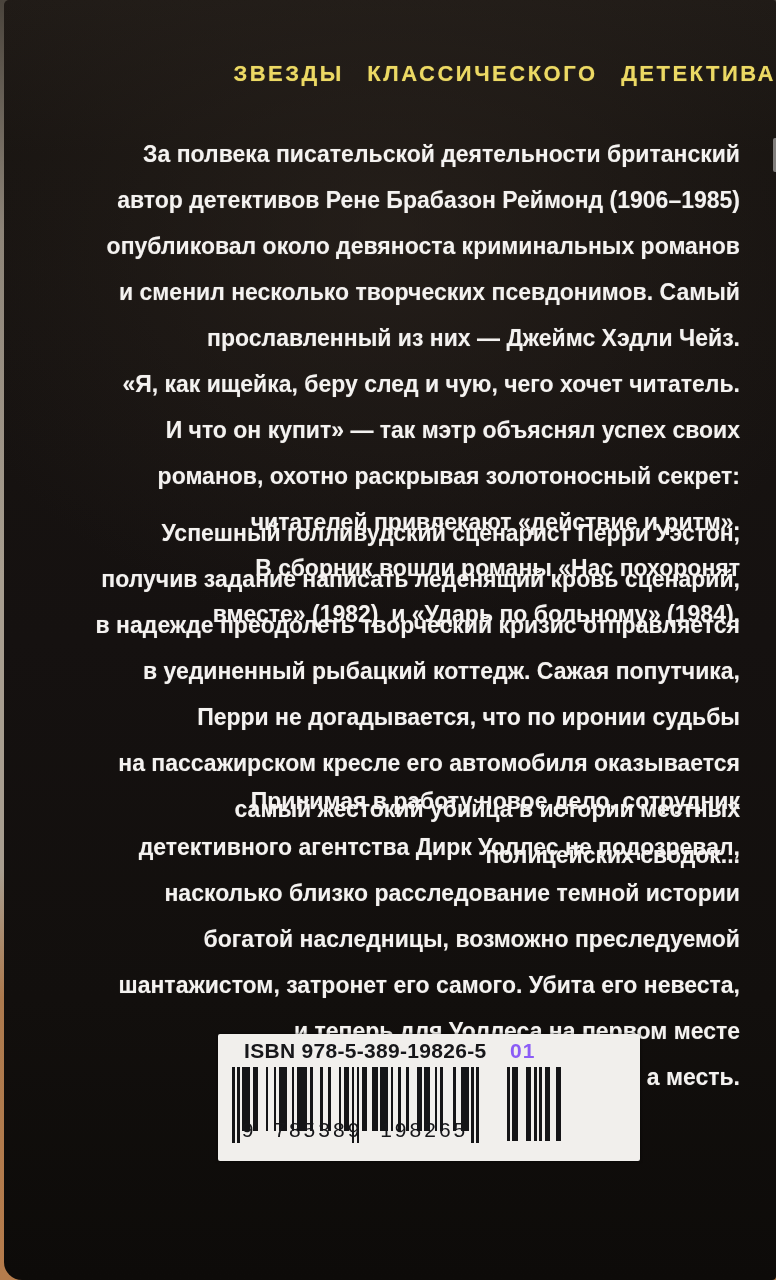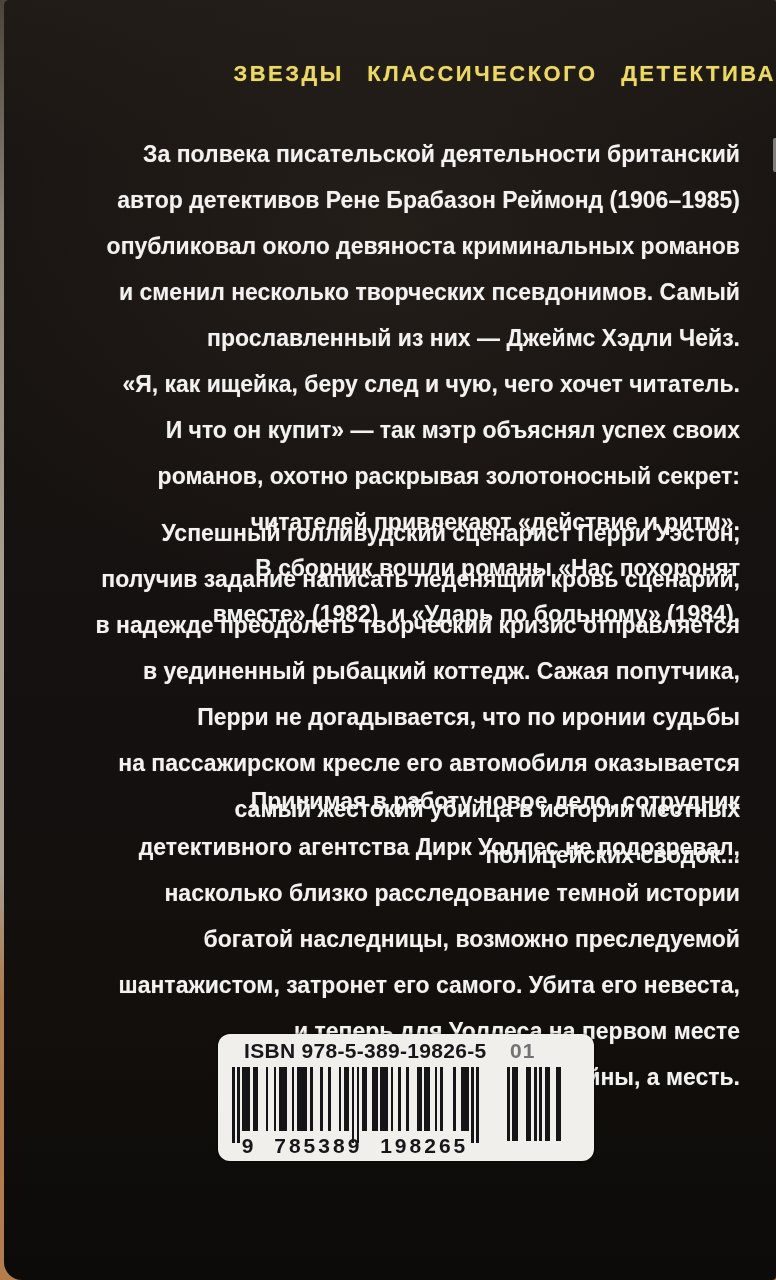--- a/index.html
+++ b/index.html
@@ -27,38 +27,38 @@
   }
   .para{
     position:absolute;left:36px;right:36px;text-align:right;
     color:#f4f2f0;font-weight:bold;font-size:23px;line-height:46px;
     white-space:pre-wrap;text-shadow:0 0 1px rgba(255,255,255,.35);
   }
   .para1{top:131px;}
   .para2{top:510px;}
   .para3{top:778px;}
   .barcode-label{
-    position:absolute;left:214px;top:1034px;width:376px;height:127px;
-    background:#f1efec;border-radius:12px;box-shadow:0 0 3px rgba(0,0,0,.6);
+    position:absolute;left:214px;top:1034px;width:422px;height:127px;
+    background:#f1efec;border-radius:2px;box-shadow:0 0 3px rgba(0,0,0,.6);
   }
   .isbn-text{
     position:absolute;top:5px;left:26px;font-size:21px;font-weight:600;
     color:#17171a;letter-spacing:.3px;
   }
   .addon-text{
     position:absolute;top:5px;left:292px;font-size:21px;font-weight:600;
-    color:#737373;letter-spacing:1px;
+    color:#8b5cf6;letter-spacing:1px;
   }
   .bars{position:absolute;top:33px;}
   .bars-main{left:14px;width:248px;height:80px;}
   .bars-addon{left:289px;width:56px;height:76px;}
   .bars .bar{position:absolute;top:0;background:#151517;display:block;}
   .barcode-digits{
-    position:absolute;top:100px;left:4px;width:266px;text-align:center;
-    font-size:21px;font-weight:700;color:#17171a;letter-spacing:3px;word-spacing:9px;
+    position:absolute;top:84px;left:4px;width:266px;text-align:center;
+    font-size:21px;font-weight:400;color:#17171a;letter-spacing:3px;word-spacing:9px;
     background:transparent;
   }
   .credits{
     position:absolute;top:1163px;left:0;right:0;text-align:center;
     color:#ccc7c1;font-size:14.5px;font-weight:600;line-height:22px;
     white-space:pre-wrap;text-shadow:0 0 1px rgba(200,195,190,.3);
   }
 </style>
 </head>
 <body>

